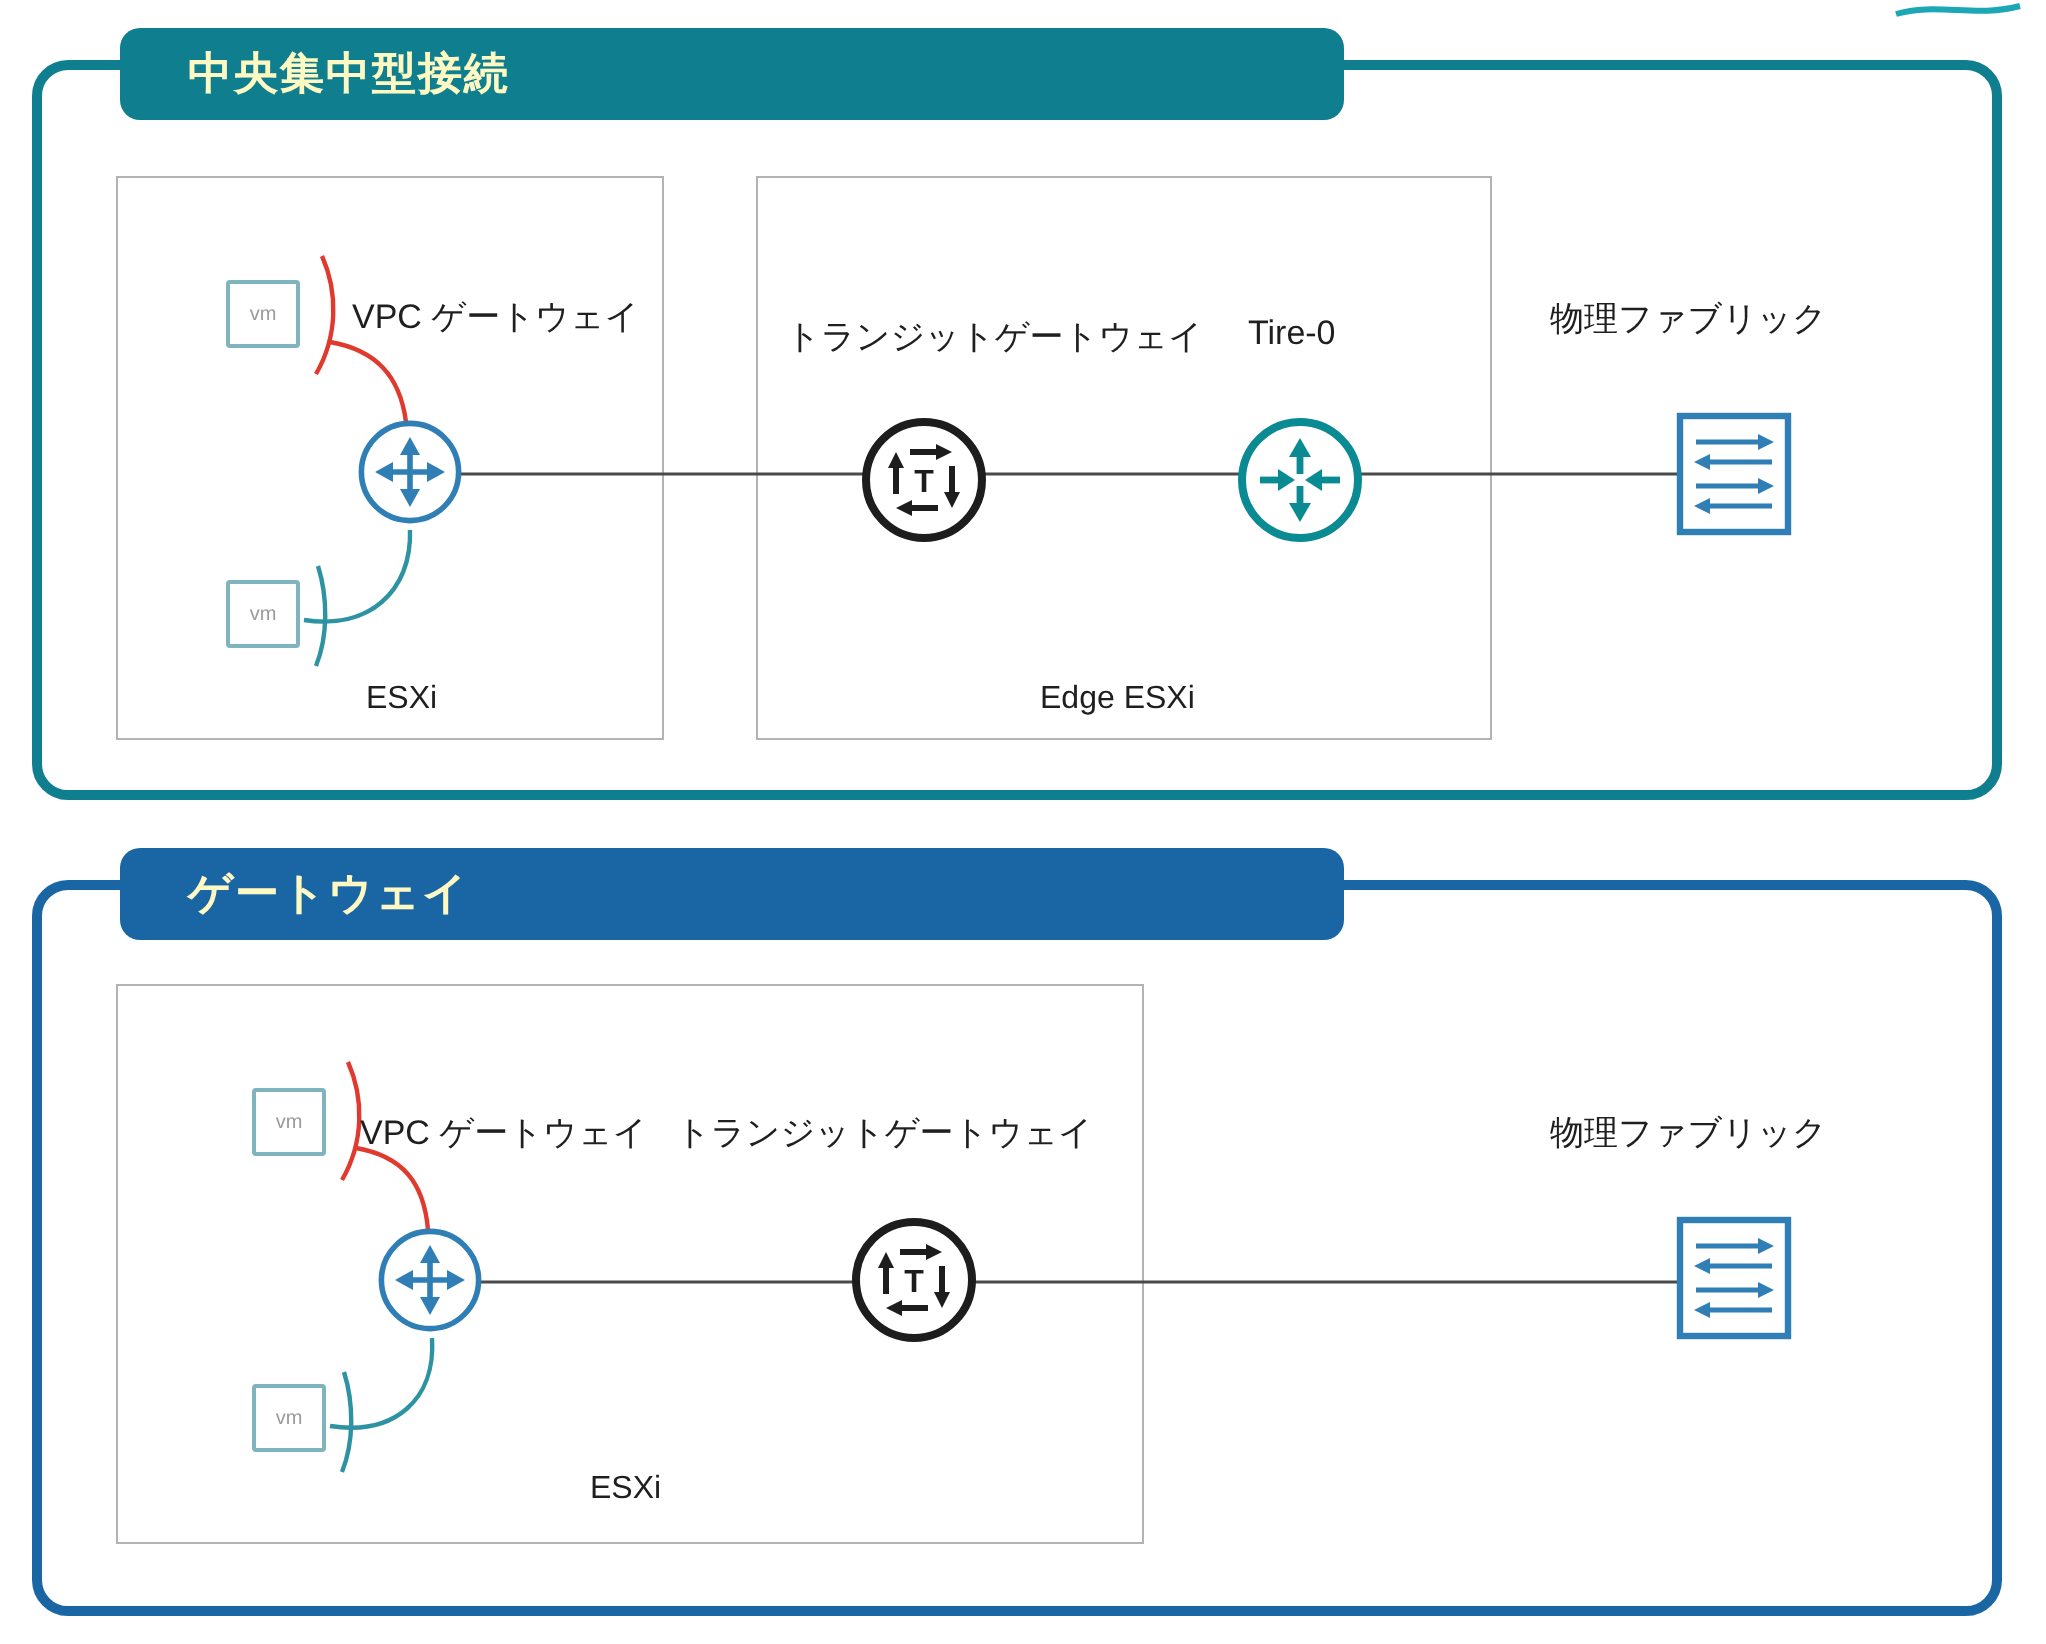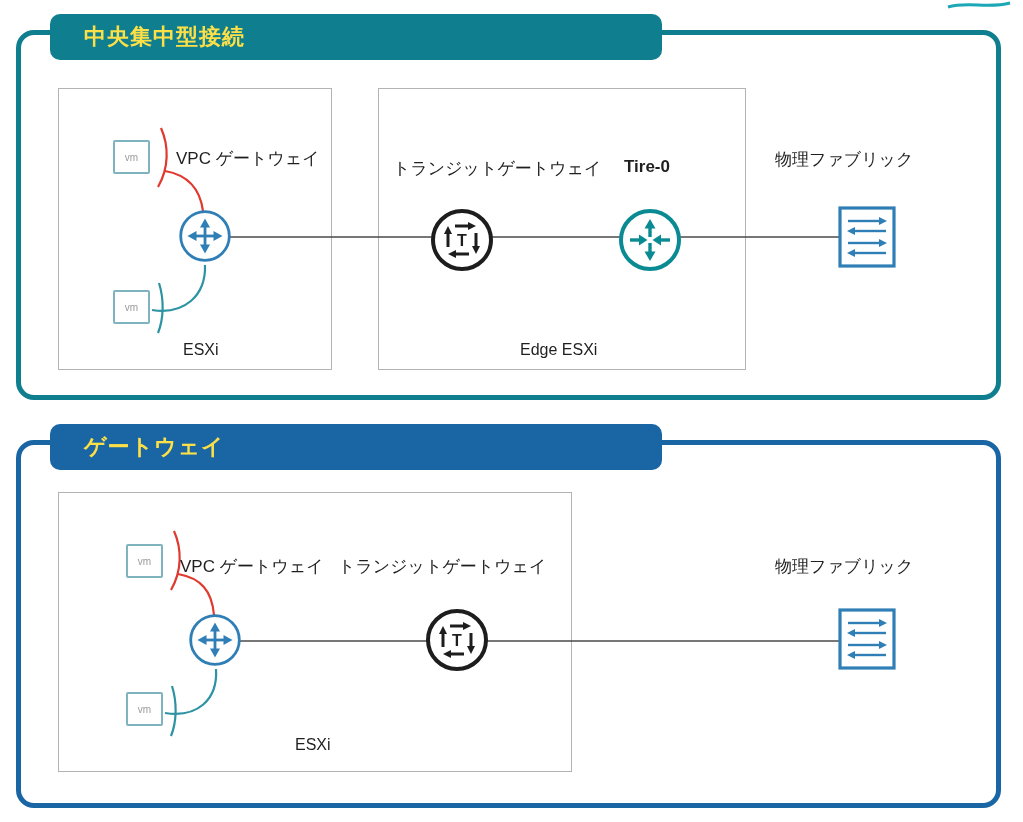--- a/index.html
+++ b/index.html
@@ -17,28 +17,28 @@
     border-radius: 18px;
     background: transparent;
     z-index: 1;
   }
   .panel-top { left:16px; top:30px; width:985px; height:370px; border:5px solid #0f7e8e; }
   .panel-bottom { left:16px; top:440px; width:985px; height:368px; border:5px solid #1a66a5; }
   .tab {
     position: absolute;
     height: 46px;
     width: 612px;
-    left: 50px;
+    left: 60px;
     border-radius: 10px;
     display: flex;
     align-items: center;
     padding-left: 34px;
     font-size: 22px;
     font-weight: bold;
-    color: #fde047;
+    color: #fef9c3;
     z-index: 6;
     letter-spacing: 1px;
   }
   .tab-top { top:14px; background:#0f7e8e; }
   .tab-bottom { top:424px; background:#1a66a5; }
   .gbox {
     position: absolute;
     border: 1px solid #b3b3b3;
     background: transparent;
     z-index: 2;
@@ -182,21 +182,21 @@
       <polygon points="49,15 41,11 41,19"></polygon>
       <polygon points="9,25 17,21 17,29"></polygon>
       <polygon points="49,37 41,33 41,41"></polygon>
       <polygon points="9,47 17,43 17,51"></polygon>
     </g>
   </svg>
 
   <div class="label" style="left:176px; top:147px;">VPC ゲートウェイ</div>
   <div class="label small" style="left:183px; top:341px;">ESXi</div>
   <div class="label" style="left:393px; top:157px;">トランジットゲートウェイ</div>
-  <div class="label" style="left:624px; top:157px;font-weight:bold;">Tire-0</div>
+  <div class="label" style="left:624px; top:157px;">Tire-0</div>
   <div class="label small" style="left:520px; top:341px;">Edge ESXi</div>
   <div class="label" style="left:775px; top:148px;">物理ファブリック</div>
 
   <div class="vm" style="left:126px; top:544px;">
     <span>vm</span>
   </div>
   <div class="vm" style="left:126px; top:692px;">
     <span>vm</span>
   </div>
 

